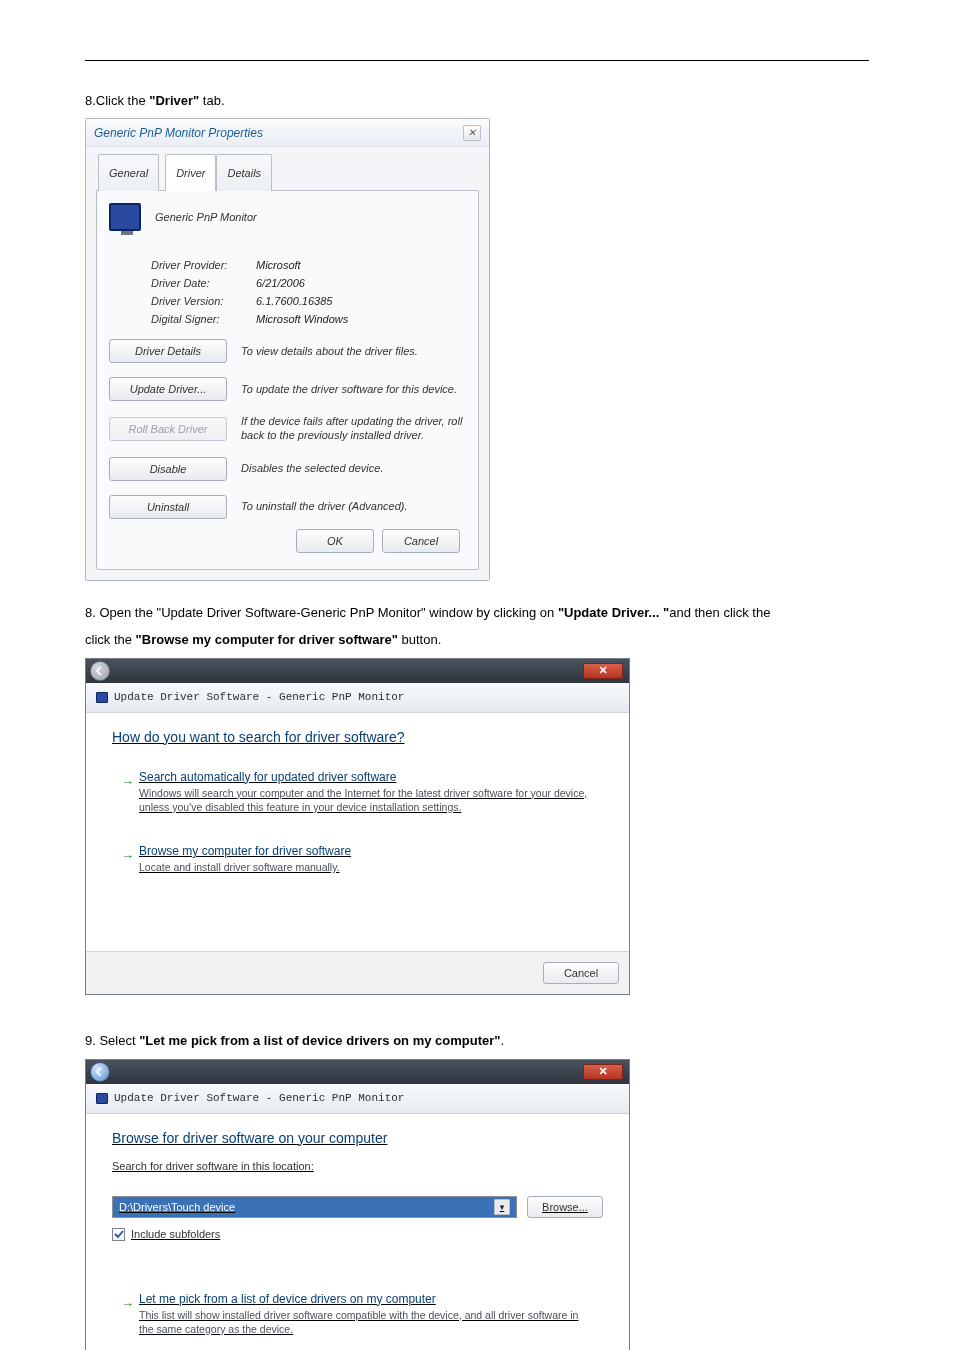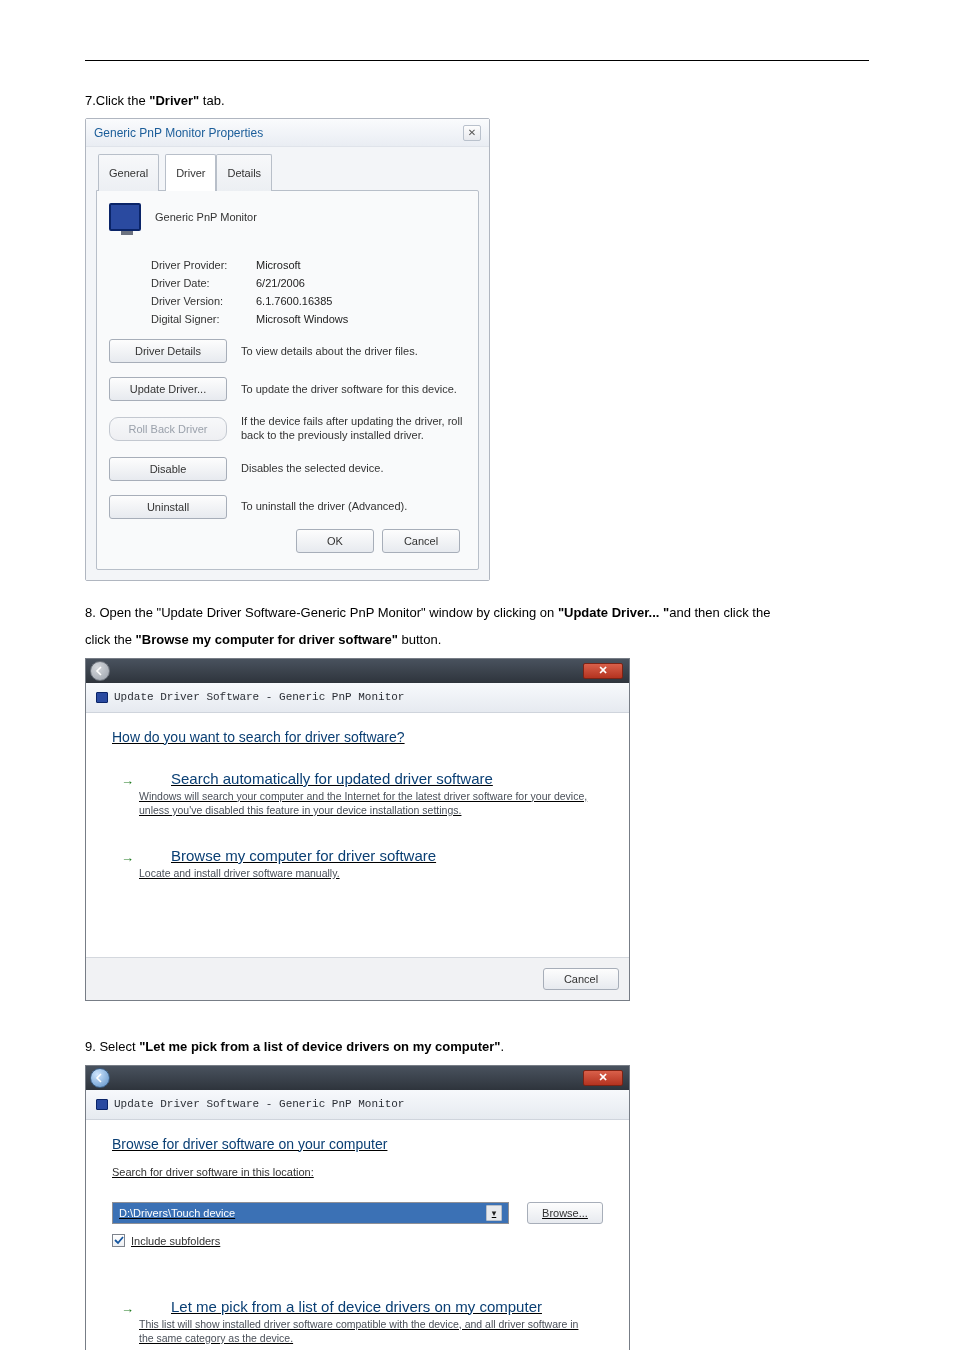--- a/index.html
+++ b/index.html
@@ -20,21 +20,21 @@
   .dlg {
     border: 1px solid #b0b6c0;
     border-radius: 2px;
     background: linear-gradient(#fdfdfd,#f2f4f7);
     box-shadow: inset 0 0 0 1px #fff;
     font-family: "Segoe UI", Tahoma, sans-serif;
     font-size: 11px;
     color: #333;
     margin-bottom: 20px;
   }
-  .dlg1 { width: 405px; }
+  .dlg1 { width: 405px; font-style: italic; }
   .dlg1-title {
     height: 28px; line-height: 28px; padding: 0 8px;
     background: linear-gradient(#fafbfd,#e9edf3);
     border-bottom: 1px solid #dfe3ea;
     color: #1b5d99; font-size: 12px;
     display: flex; justify-content: space-between; align-items: center;
   }
   .close-x { width:18px; height:16px; border:1px solid #b9c1cc; border-radius:2px; display:flex; align-items:center; justify-content:center; font-size:10px; color:#555; background:linear-gradient(#fdfdfd,#e7e9ee);}
   .dlg1-body { padding: 6px 10px 10px 10px; background:#f3f5f8; }
   .tabs { display:flex; gap:0; margin-left:2px; }
@@ -48,21 +48,21 @@
   .mon-icon { width:32px; height:28px; background:#2a4aa0; border:2px solid #0a2468; border-radius:2px; position:relative;}
   .mon-icon::after { content:""; position:absolute; left:10px; top:26px; width:12px; height:4px; background:#6c7280;}
   .kv { display:flex; margin: 6px 0 6px 42px;}
   .kv .k { width:105px; }
   .kv .v { color:#222; }
   .btnrow { display:flex; gap:14px; margin:14px 0 0 0; align-items:center;}
   .winbtn {
     width:118px; height:24px; border:1px solid #a7aeb9; border-radius:3px;
     background: linear-gradient(#fdfdfd,#e7eaef); font-size:11px; color:#333; text-align:center; line-height:22px;
   }
-  .winbtn.disabled { color:#9aa1ab; border-color:#c3c8d0; background:linear-gradient(#f7f8fa,#eeeff2);border-radius:9px;}
+  .winbtn.disabled { color:#9aa1ab; border-color:#c3c8d0; background:linear-gradient(#f7f8fa,#eeeff2);}
   .btnrow .desc { flex:1; font-size:11px; color:#333; line-height:1.25;}
   .dlgfoot { display:flex; justify-content:flex-end; gap:8px; padding:10px 6px 4px;}
   .dlgfoot .winbtn { width:78px; }
 
   
   .wiz { width: 545px; border:1px solid #777d86; background:#f3f4f6; font-family:"Segoe UI",Tahoma,sans-serif; }
   .wiz-chrome {
     height:24px; background: linear-gradient(#49525e,#2e343c);
     display:flex; align-items:center; padding:0 6px 0 4px; justify-content:space-between;
   }
@@ -76,46 +76,46 @@
     height:30px; background:linear-gradient(#f7f9fc,#e6eaf0); border-bottom:1px solid #cfd4dc;
     display:flex; align-items:center; padding-left:10px; font-size:11px; color:#2b2f36; gap:6px;font-family:Liberation Mono, monospace;
   }
   .wiz-crumb .micon { width:12px; height:11px; background:#2a4aa0; border:1px solid #0a2468; border-radius:1px;}
   .wiz-body { background:#fff; padding:16px 26px 8px 26px;text-decoration:underline; }
   .wiz-h { color:#0a3f74; font-size:14px; margin-bottom:14px; }
   .opt {
     border:1px solid transparent; border-radius:2px; padding:10px 12px 10px 26px; position:relative; margin-bottom:8px;
   }
   .opt .arrow { position:absolute; left:8px; top:13px; color:#1f7a1f; font-weight:bold;}
-  .opt .t { color:#0a3f74; font-size:15px; margin-bottom:2px;margin-left:32px;}
+  .opt .t { color:#0a3f74; font-size:12px; margin-bottom:2px;}
   .opt .d { color:#4a5059; font-size:10.5px; line-height:1.35;}
   .wiz-foot { background:#f1f2f4; border-top:1px solid #d4d8de; padding:10px 10px; display:flex; justify-content:flex-end; gap:8px;}
   .wiz-foot .winbtn { width:76px; height:22px; line-height:20px; font-size:11px;}
 
   
   .fld-label { font-size:11px; color:#333; margin:8px 0 4px;}
-  .combo { display:flex; align-items:flex-start; gap:18px;margin-top:24px;}
+  .combo { display:flex; align-items:flex-start; gap:10px;margin-top:24px;}
   .combo-input {
     flex:1; height:22px; border:1px solid #8f9096; background:#3b71b5; color:#fff; font-size:11px; padding:0 6px;
     display:flex; align-items:center; justify-content:space-between;
   }
   .combo-input .caret { color:#222; background:#e8eaee; width:16px; height:16px; display:flex; align-items:center; justify-content:center; border:1px solid #b8bfc9; border-radius:1px; font-size:9px;}
-  .chk { display:flex; align-items:flex-end; gap:6px; margin-top:10px; font-size:11px; color:#333;}
+  .chk { display:flex; align-items:center; gap:6px; margin-top:10px; font-size:11px; color:#333;}
   .chk .box { width:13px; height:13px; border:1px solid #7d838c; background:linear-gradient(#fff,#eef0f3); display:flex; align-items:center; justify-content:center;}
   .chk .box svg { width:10px; height:10px; }
   .spacer { height:40px; }
 
 </style>
 </head>
 <body>
 
 <hr class="hr-top">
 
 <p class="step-text">
-  <span>7.Click the </span><b>"Driver"</b><span> tab.</span>
+  <span>8.Click the </span><b>"Driver"</b><span> tab.</span>
 </p>
 
 <div class="dlg dlg1">
   <div class="dlg1-title">
     <span>Generic PnP Monitor Properties</span>
     <div class="close-x">✕</div>
   </div>
   <div class="dlg1-body">
     <div class="tabs">
       <div class="tab">General</div>

